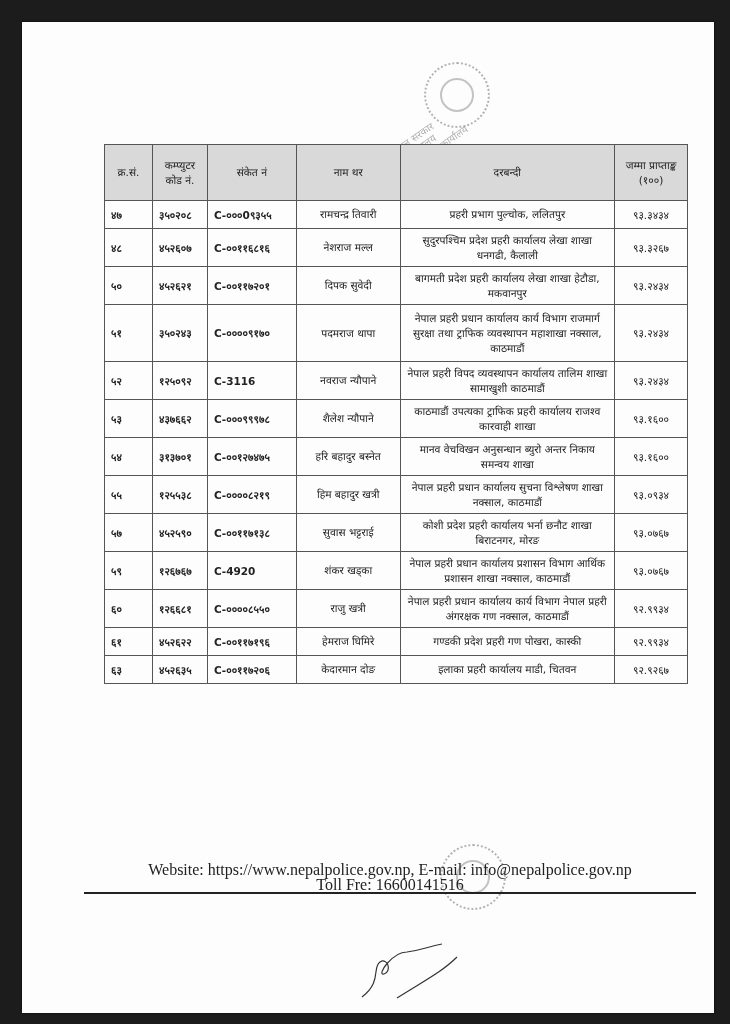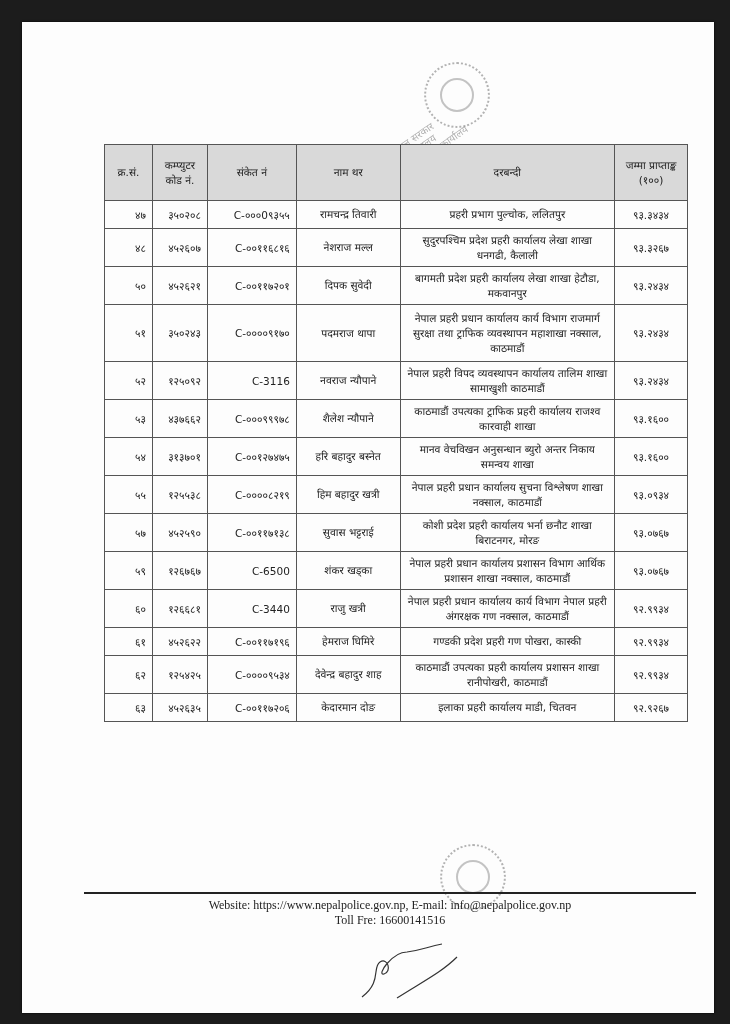--- a/index.html
+++ b/index.html
@@ -32,34 +32,34 @@
       font-family: "DejaVu Sans", sans-serif;
       padding-left: 44px;
     }
     table.results th, table.results td {
       border: 1px solid #555; padding: 1px 6px; vertical-align: middle;
     }
     table.results th {
       background: #d9d9d9; font-weight: normal; text-align: center; height: 53px;
       line-height: 15px;
     }
-    td.c { text-align: right; }
+    td.c { text-align: left; font-weight: bold; }
     td.l { text-align: center; line-height: 15px; }
     td.r { text-align: center; }
     col.c1 { width: 48px; } col.c2 { width: 55px; } col.c3 { width: 89px; }
     col.c4 { width: 104px; } col.c5 { width: 215px; } col.c6 { width: 73px; }
     tr.h1 td { height: 25px; }
     tr.h2 td { height: 35px; }
     tr.h3 td { height: 54px; }
     .rule {
       position: absolute; left: 62px; top: 870px; width: 612px; height: 2px; background: #222;
     }
     .footer {
-      position: absolute; left: 62px; top: 876px; width: 612px; text-align: center;
-      font-size: 12px; color: #222; line-height: 15px;
+      position: absolute; left: 62px; top: 840px; width: 612px; text-align: center;
+      font-size: 16px; color: #222; line-height: 15px;
       font-family: "Liberation Serif", serif;
     }
     .signature {
       position: absolute; left: 330px; top: 920px; width: 120px; height: 60px;
     }
   </style>
 </head>
 <body>
 
 <div class="page">
@@ -158,49 +158,41 @@
           <td class="c">५७</td>
           <td class="c">४५२५९०</td>
           <td class="c">C-००११७१३८</td>
           <td class="l">सुवास भट्टराई</td>
           <td class="l">कोशी प्रदेश प्रहरी कार्यालय भर्ना छनौट शाखा बिराटनगर, मोरङ</td>
           <td class="r">९३.०७६७</td>
         </tr>
         <tr class="h2">
           <td class="c">५९</td>
           <td class="c">१२६७६७</td>
-          <td class="c">C-6500</td>
+          <td class="c">C-4920</td>
           <td class="l">शंकर खड्का</td>
           <td class="l">नेपाल प्रहरी प्रधान कार्यालय प्रशासन विभाग आर्थिक प्रशासन शाखा नक्साल, काठमाडौं</td>
           <td class="r">९३.०७६७</td>
         </tr>
         <tr class="h2">
           <td class="c">६०</td>
           <td class="c">१२६६८१</td>
-          <td class="c">C-3440</td>
+          <td class="c">C-००००८५५०</td>
           <td class="l">राजु खत्री</td>
           <td class="l">नेपाल प्रहरी प्रधान कार्यालय कार्य विभाग नेपाल प्रहरी अंगरक्षक गण नक्साल, काठमाडौं</td>
           <td class="r">९२.९९३४</td>
         </tr>
         <tr class="h1">
           <td class="c">६१</td>
           <td class="c">४५२६२२</td>
           <td class="c">C-००११७१९६</td>
           <td class="l">हेमराज घिमिरे</td>
           <td class="l">गण्डकी प्रदेश प्रहरी गण पोखरा, कास्की</td>
           <td class="r">९२.९९३४</td>
         </tr>
-        <tr class="h2">
-          <td class="c">६२</td>
-          <td class="c">१२५४२५</td>
-          <td class="c">C-००००९५३४</td>
-          <td class="l">देवेन्द्र बहादुर शाह</td>
-          <td class="l">काठमाडौं उपत्यका प्रहरी कार्यालय प्रशासन शाखा रानीपोखरी, काठमाडौं</td>
-          <td class="r">९२.९९३४</td>
-        </tr>
         <tr class="h1">
           <td class="c">६३</td>
           <td class="c">४५२६३५</td>
           <td class="c">C-००११७२०६</td>
           <td class="l">केदारमान दोङ</td>
           <td class="l">इलाका प्रहरी कार्यालय माडी, चितवन</td>
           <td class="r">९२.९२६७</td>
         </tr>
       </tbody>
   </table>

